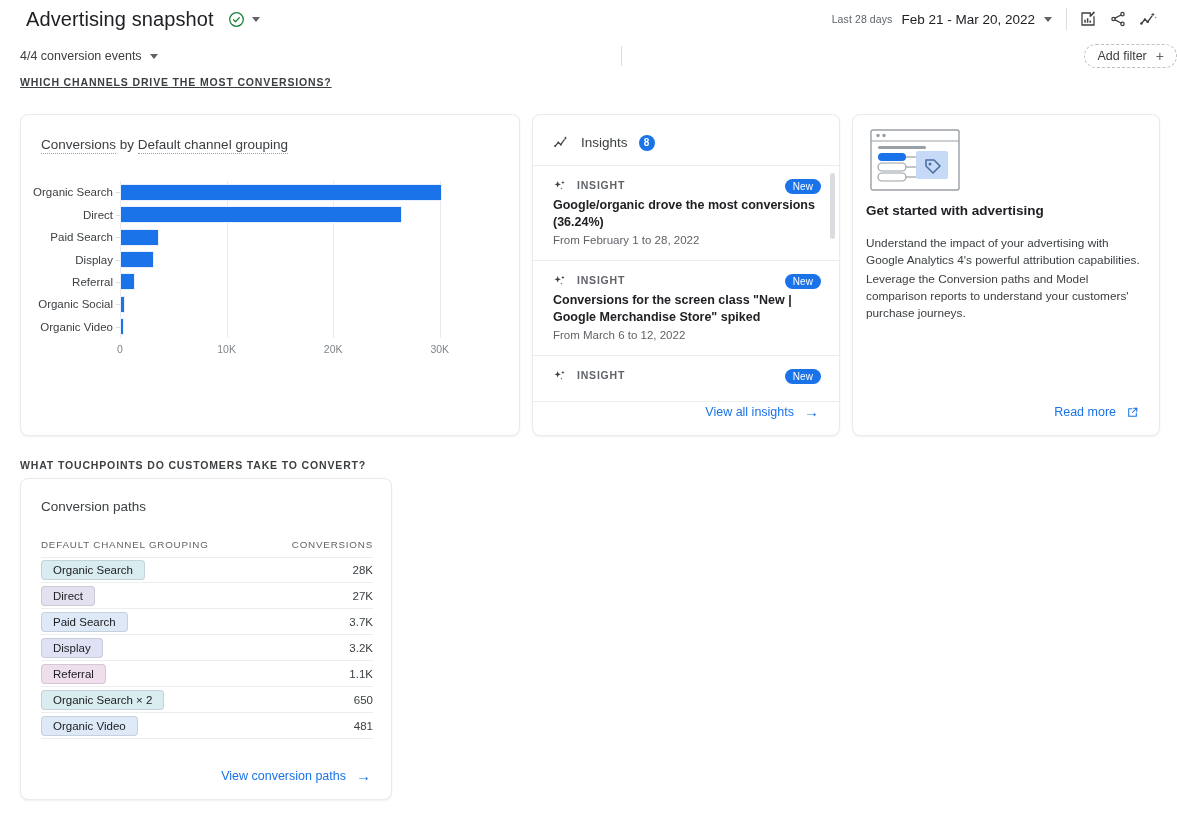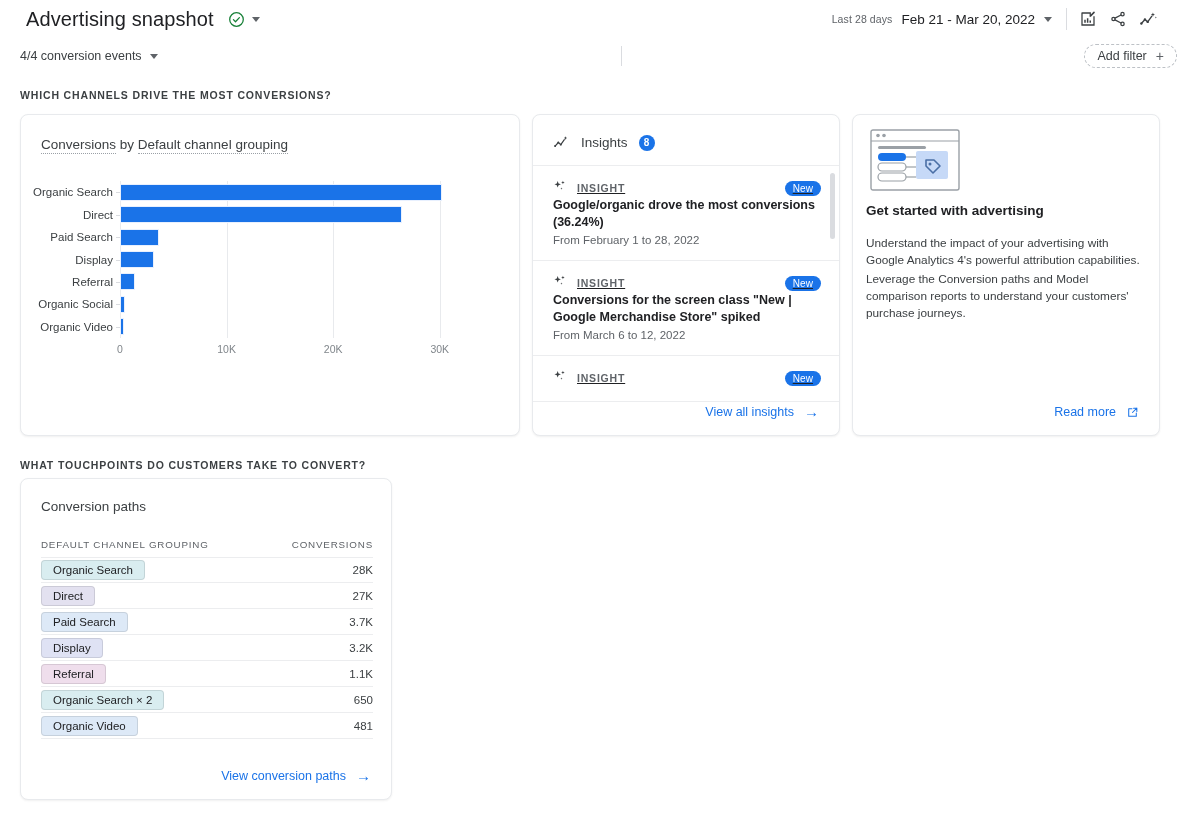--- a/index.html
+++ b/index.html
@@ -53,21 +53,21 @@
     padding: 4px 12px; font-size: 12.5px; color: #3c4043; cursor: pointer;
     background: #fff;
   }
   .plus-icon { font-size: 14px; color: #5f6368; line-height: 1; }
 
   
   .section-label {
     position: absolute; font-size: 10.5px; font-weight: 700;
     letter-spacing: .85px; color: #3c4043; text-transform: uppercase;
   }
-  #sec1 { left: 20px; top: 89px; }
+  #sec1 { left: 20px; top: 76px; text-decoration: underline; }
   #sec2 { left: 20px; top: 459px; }
 
   
   .card {
     position: absolute; background: #fff;
     border: 1px solid #e8eaed; border-radius: 8px;
     box-shadow: 0 1px 2px rgba(60,64,67,.08);
   }
   #card-chart   { left: 20px;  top: 114px; width: 500px; height: 322px; }
   #card-insight { left: 532px; top: 114px; width: 308px; height: 322px; overflow: hidden; }
@@ -104,21 +104,21 @@
   }
   .ins-head-label { font-size: 13.5px; color: #3c4043; }
   .ins-badge {
     background: #1a73e8; color: #fff; font-size: 10px; font-weight: 700;
     min-width: 16px; height: 16px; border-radius: 8px;
     display: flex; align-items: center; justify-content: center; padding: 0 4px;
   }
   .ins-list { position: absolute; left: 0; top: 50px; width: 308px; height: 226px; }
   .ins-item { position: relative; padding: 13px 20px 14px 20px; border-bottom: 1px solid #ecedef; }
   .ins-item:first-child { border-top: 1px solid #ecedef; }
-  .ins-row { display: flex; align-items: center; text-decoration: underline; }
+  .ins-row { display: flex; align-items: flex-start; }
   .ins-kicker {
     font-size: 10.5px; font-weight: 700; letter-spacing: .8px;
     color: #5f6368; margin-left: 10px; text-transform: uppercase;
   }
   .new-badge {
     margin-left: auto; background: #1a73e8; color: #fff;
     font-size: 10px; padding: 2px 8px; border-radius: 8px; letter-spacing: .1px;
   }
   .ins-text {
     font-size: 12.5px; font-weight: 700; color: #202124;

